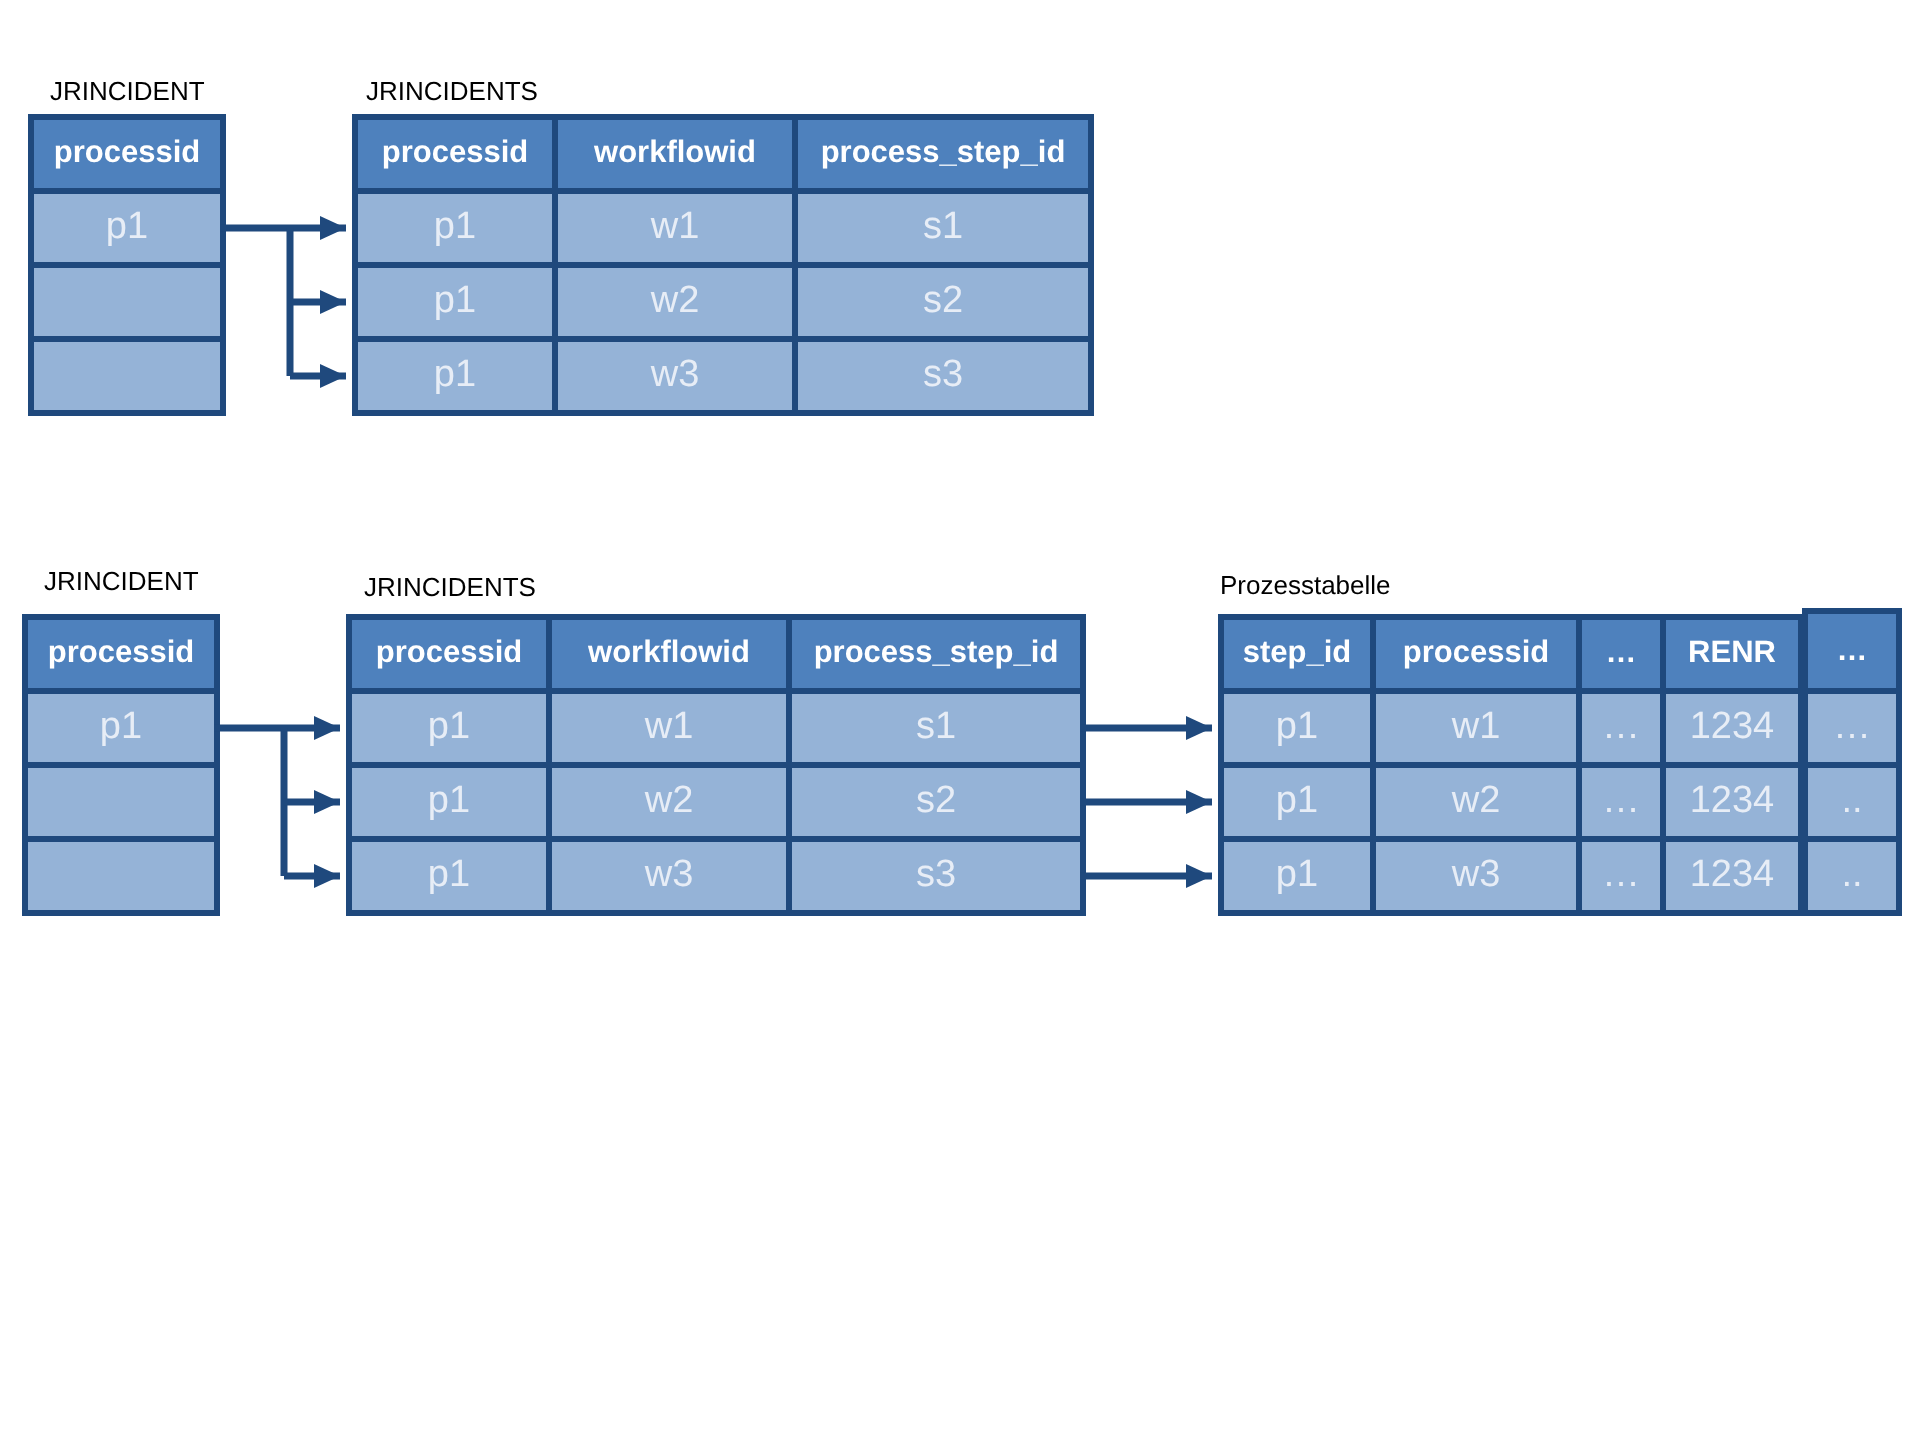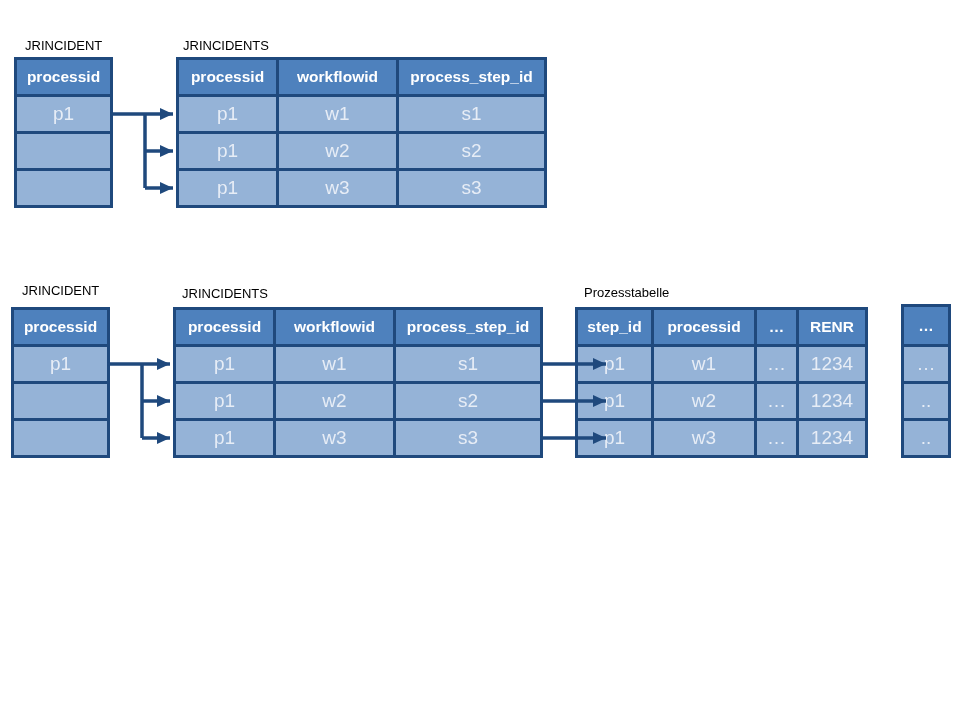--- a/index.html
+++ b/index.html
@@ -138,23 +138,23 @@
       <td>s2</td>
     </tr>
     <tr>
       <td>p1</td>
       <td>w3</td>
       <td>s3</td>
     </tr>
   </tbody>
     </table>
 
-  <div class="tbl-label" style="left:584px; top:285px">Prozesstabelle</div>
-
-  <table class="db" style="left:575px; top:307px; width:290px">
+  <div class="tbl-label" style="left:610px; top:285px">Prozesstabelle</div>
+
+  <table class="db" style="left:609px; top:307px; width:290px">
     <colgroup>
         <col style="width:76px">
         <col style="width:103px">
         <col style="width:42px">
         <col style="width:69px">
       </colgroup>
     <tbody>
         <tr>
       <th>step_id</th>
       <th>processid</th>

